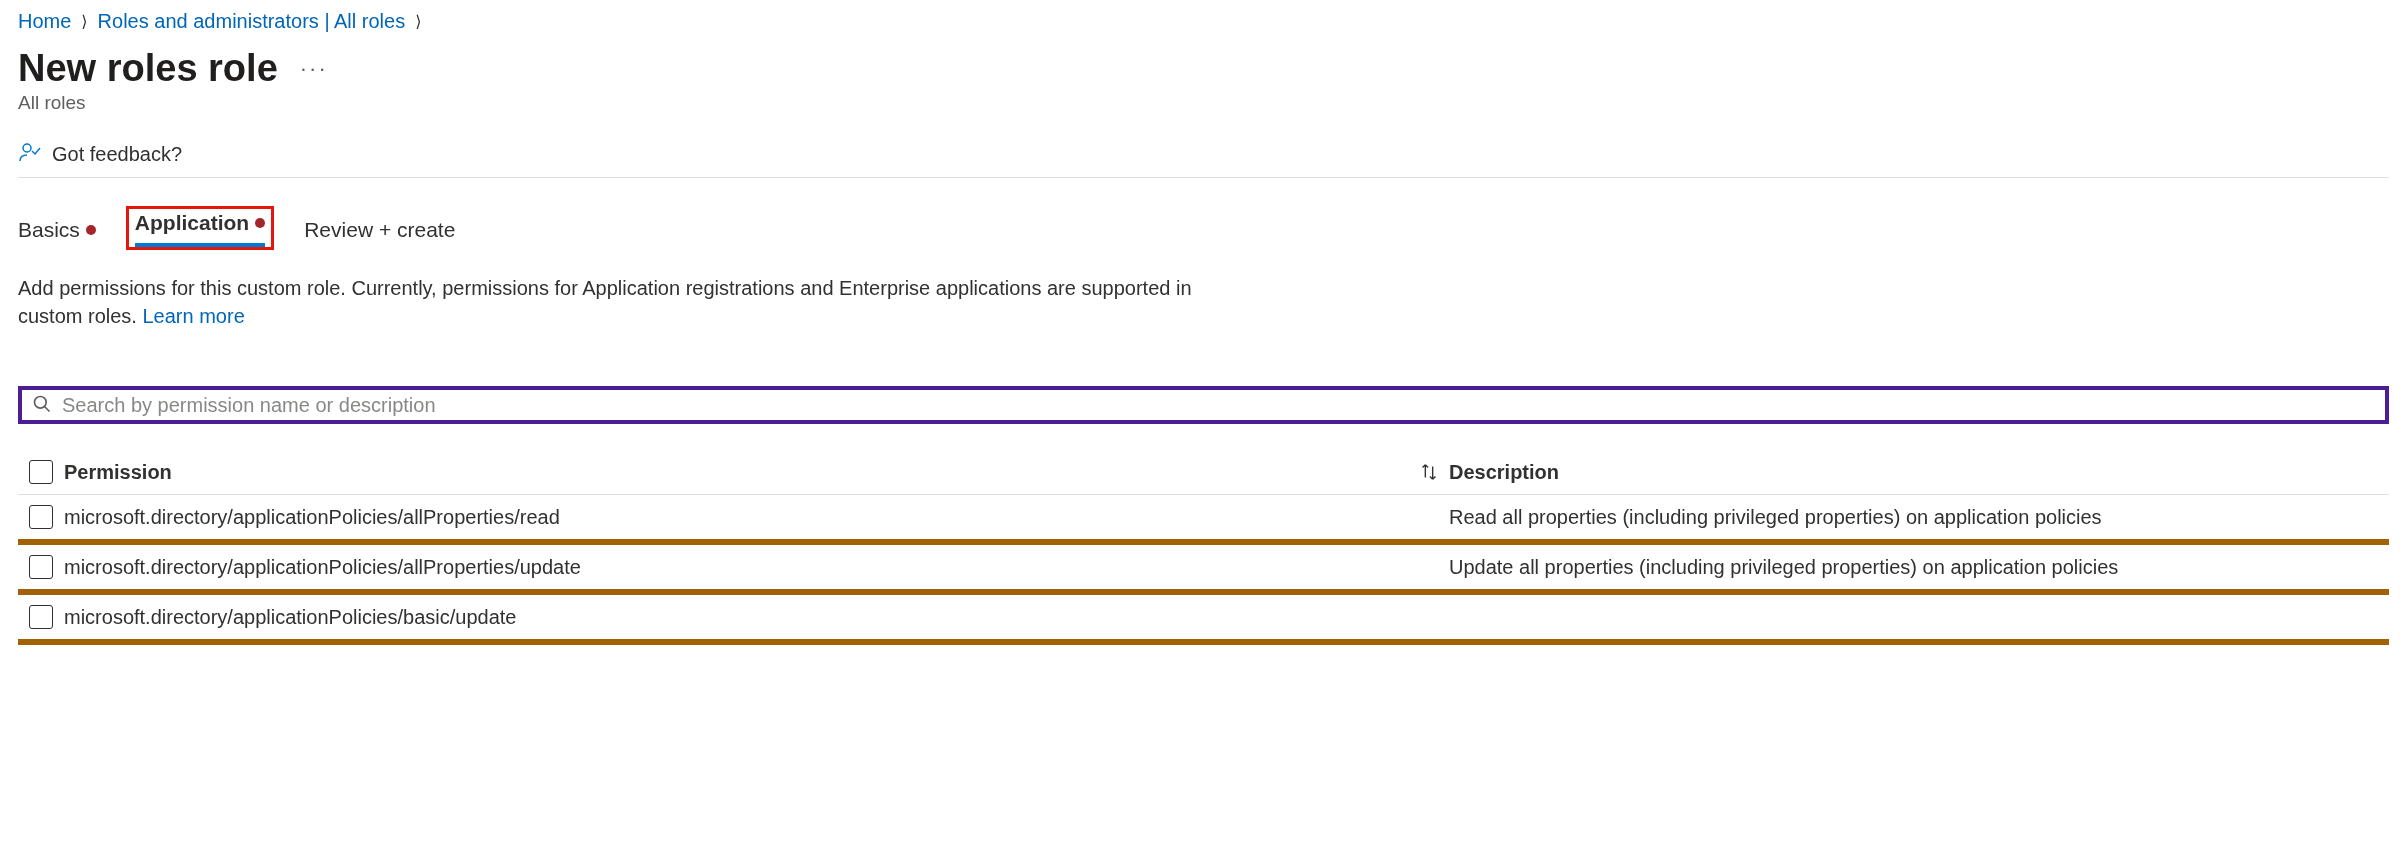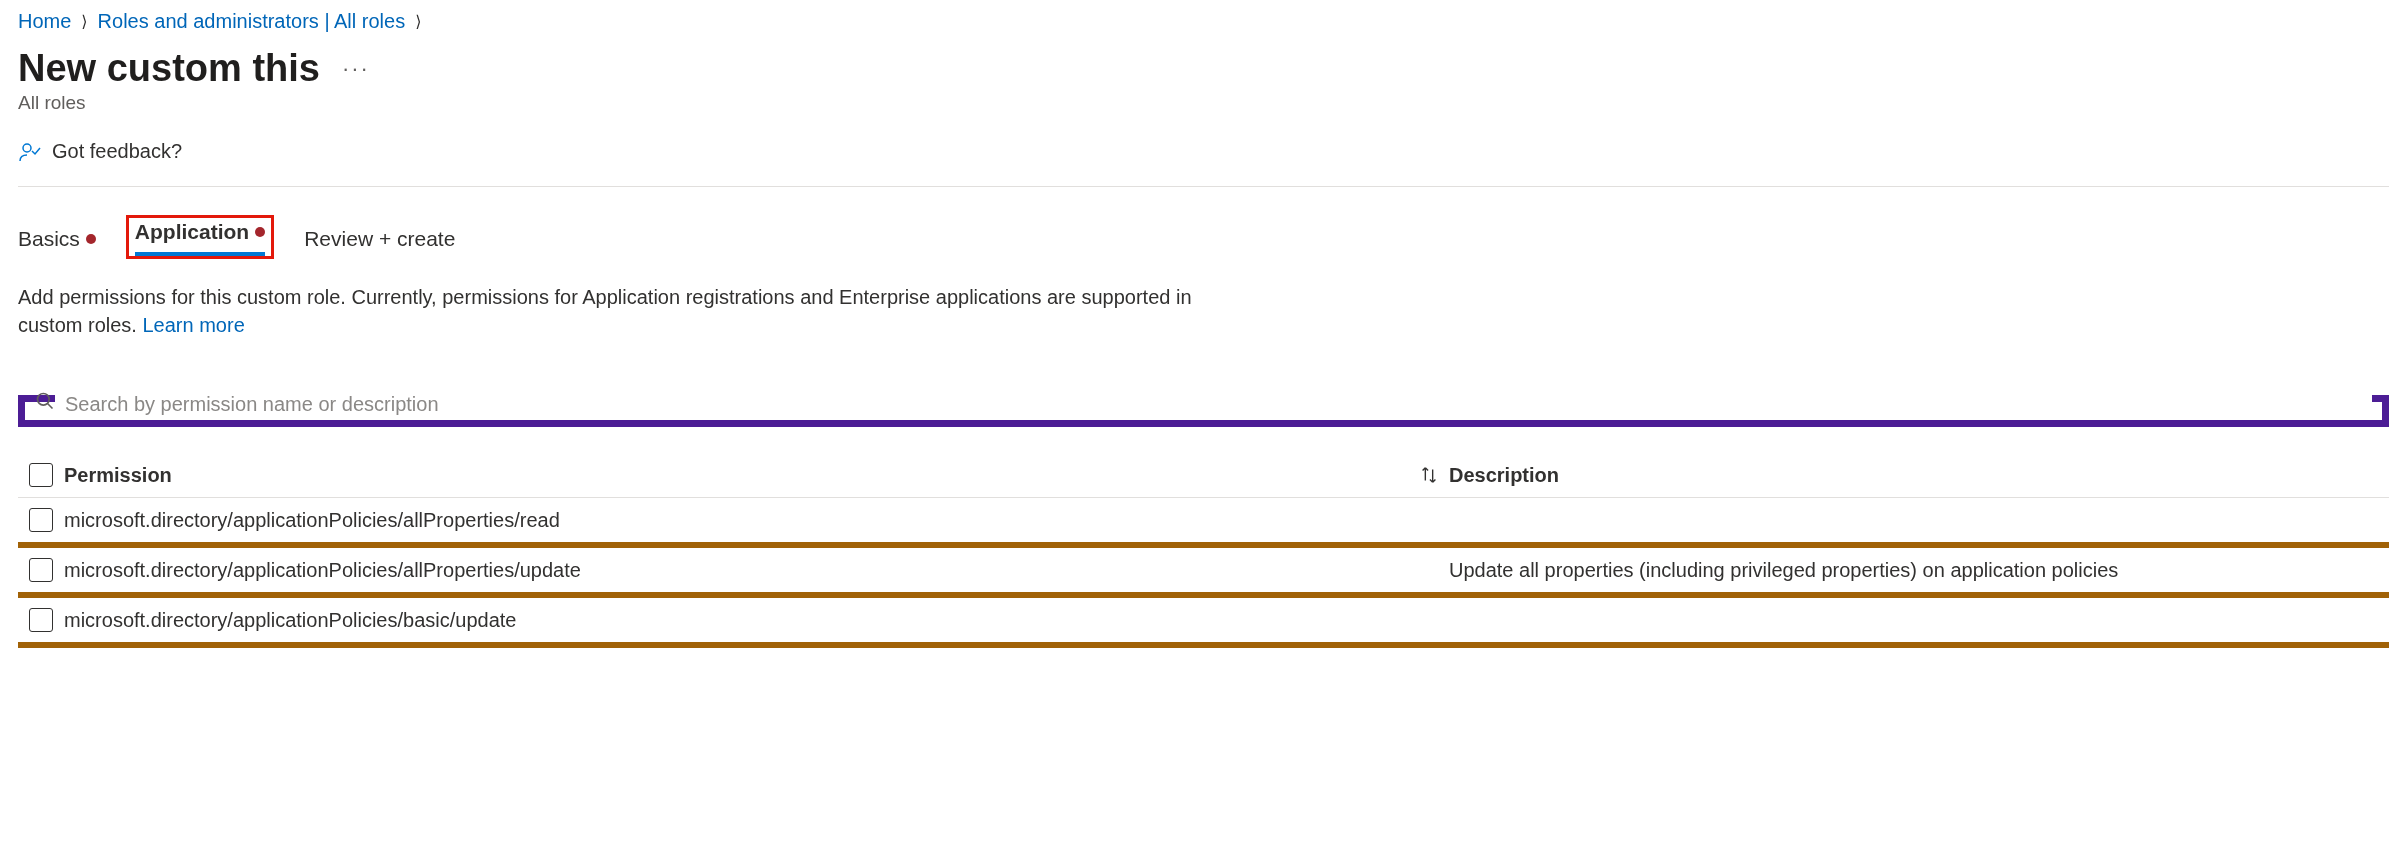--- a/index.html
+++ b/index.html
@@ -40,25 +40,25 @@
     cursor: pointer;
   }
   .subtitle {
     font-size: 19px;
     color: #605e5c;
     margin-top: 2px;
   }
   .feedback {
     margin-top: 26px;
     display: flex;
-    align-items: flex-start;
+    align-items: center;
     gap: 10px;
     font-size: 20px;
     color: #323130;
-    padding-bottom: 17px;
+    padding-bottom: 8px;
     border-bottom: 1px solid #e1dfdd;
   }
   .feedback svg { width: 24px; height: 24px; }
   .tabs {
     margin-top: 32px;
     display: flex;
     gap: 30px;
     align-items: flex-end;
     font-size: 21px;
   }
@@ -89,25 +89,25 @@
     font-size: 20px;
     line-height: 1.4;
     max-width: 1200px;
   }
   .desc a {
     color: #0066b8;
     text-decoration: none;
   }
   .search-wrap {
     margin-top: 56px;
-    border: 7px solid #4c1d95;
-    display: flex;
-    align-items: flex-end;
+    border: 4px solid #4c1d95;
+    display: flex;
+    align-items: flex-start;
     padding: 4px 10px;
-    height: 32px;
+    height: 38px;
   }
   .search-wrap svg { width: 20px; height: 20px; flex-shrink: 0; }
   .search-wrap input {
     border: none;
     outline: none;
     font-size: 20px;
     width: 100%;
     padding-left: 10px;
     color: #323130;
   }
@@ -148,21 +148,21 @@
 <body>
 
 <nav class="breadcrumb">
   <a href="#">Home</a>
   <span class="chev">⟩</span>
   <a href="#">Roles and administrators | All roles</a>
   <span class="chev">⟩</span>
 </nav>
 
 <div class="title-row">
-  <h1 class="page-title">New custom this</h1>
+  <h1 class="page-title">New roles role</h1>
   <span class="more-dots">···</span>
 </div>
 <div class="subtitle">All roles</div>
 
 <div class="feedback">
   <span>
     <svg viewBox="0 0 24 24" fill="none" stroke="#0078d4" stroke-width="1.5">
       <circle cx="9" cy="8" r="4"></circle>
       <path d="M2 21c0-4 3-6 7-6"></path>
       <path d="M14 11l3 3 5-6" stroke="#0078d4"></path>
@@ -222,20 +222,21 @@
   </div>
 
   <div class="trow">
     <div class="col-check">
         <div class="checkbox"></div>
       </div>
     <div class="col-perm">
         <span>microsoft.directory/applicationPolicies/allProperties/read</span>
       </div>
     <div class="col-sort"></div>
+    <div class="col-desc"><span>Read all properties (including privileged properties) on application policies</span></div>
   </div>
 
   <div class="trow">
     <div class="col-check">
         <div class="checkbox"></div>
       </div>
     <div class="col-perm">
         <span>microsoft.directory/applicationPolicies/allProperties/update</span>
       </div>
     <div class="col-sort"></div>

